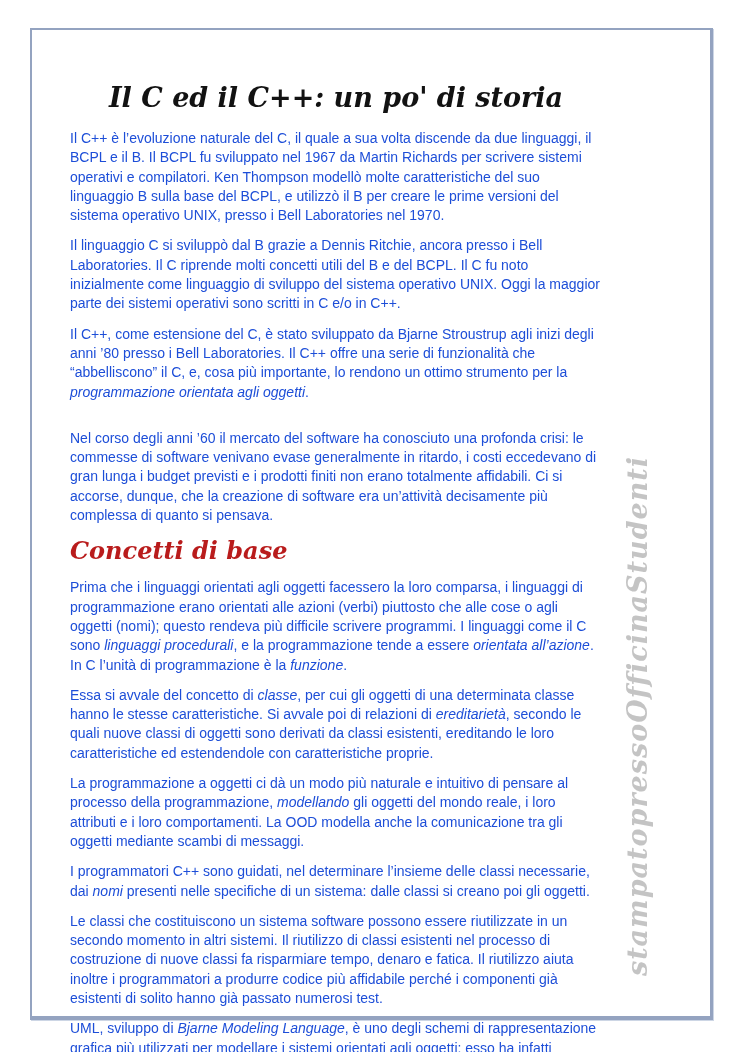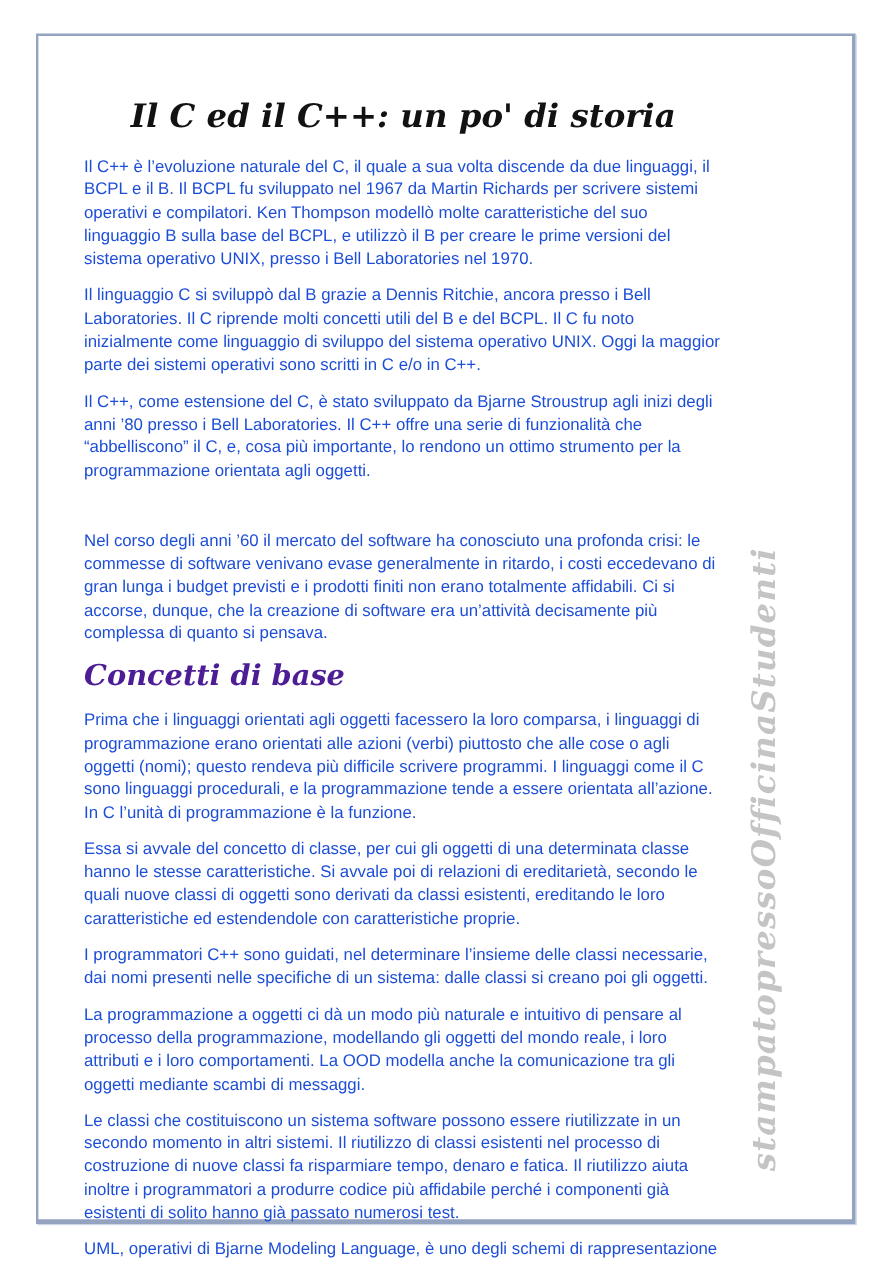--- a/index.html
+++ b/index.html
@@ -69,31 +69,32 @@
     font-size: 27px;
     color: #121212;
   }
   .doc-body p {
     margin: 0 0 11px 0;
     font-size: 14px;
     line-height: 19.3px;
     color: #1d4ed8;
   }
   .doc-body p.gap-before {
-    margin-top: 39px;
+    margin-top: 27px;
   }
   .doc-body h2 {
     margin: 7px 0 13px 0;
     font-family: "DejaVu Serif", serif;
     font-style: italic;
     font-weight: bold;
     font-size: 24px;
-    color: #4c1d95;
+    color: #b91c1c;
   }
   .doc-body span.it {
+    font-style: italic;
   }
 </style>
 </head>
 <body>
 
 <div class="sheet">
   <div class="page-border"></div>
 
   <div class="watermark">
     <div class="wm-text">stampatopressoOfficinaStudenti</div>
@@ -102,19 +103,19 @@
   <div class="content">
     <h1 class="doc-title">Il C ed il C++: un po' di storia</h1>
     <div class="doc-body">
         <p><span>Il C++ è l’evoluzione naturale del C, il quale a sua volta discende da due linguaggi, il BCPL e il B. Il BCPL fu sviluppato nel 1967 da Martin Richards per scrivere sistemi operativi e compilatori. Ken Thompson modellò molte caratteristiche del suo linguaggio B sulla base del BCPL, e utilizzò il B per creare le prime versioni del sistema operativo UNIX, presso i Bell Laboratories nel 1970.</span></p>
         <p><span>Il linguaggio C si sviluppò dal B grazie a Dennis Ritchie, ancora presso i Bell Laboratories. Il C riprende molti concetti utili del B e del BCPL. Il C fu noto inizialmente come linguaggio di sviluppo del sistema operativo UNIX. Oggi la maggior parte dei sistemi operativi sono scritti in C e/o in C++.</span></p>
         <p><span>Il C++, come estensione del C, è stato sviluppato da Bjarne Stroustrup agli inizi degli anni ’80 presso i Bell Laboratories. Il C++ offre una serie di funzionalità che “abbelliscono” il C, e, cosa più importante, lo rendono un ottimo strumento per la </span><span class="it">programmazione orientata agli oggetti</span><span>.</span></p>
         <p class="gap-before"><span>Nel corso degli anni ’60 il mercato del software ha conosciuto una profonda crisi: le commesse di software venivano evase generalmente in ritardo, i costi eccedevano di gran lunga i budget previsti e i prodotti finiti non erano totalmente affidabili. Ci si accorse, dunque, che la creazione di software era un’attività decisamente più complessa di quanto si pensava.</span></p>
         <h2>Concetti di base</h2>
         <p><span>Prima che i linguaggi orientati agli oggetti facessero la loro comparsa, i linguaggi di programmazione erano orientati alle azioni (verbi) piuttosto che alle cose o agli oggetti (nomi); questo rendeva più difficile scrivere programmi. I linguaggi come il C sono </span><span class="it">linguaggi procedurali</span><span>, e la programmazione tende a essere </span><span class="it">orientata all’azione</span><span>. In C l’unità di programmazione è la </span><span class="it">funzione</span><span>.</span></p>
         <p><span>Essa si avvale del concetto di </span><span class="it">classe</span><span>, per cui gli oggetti di una determinata classe hanno le stesse caratteristiche. Si avvale poi di relazioni di </span><span class="it">ereditarietà</span><span>, secondo le quali nuove classi di oggetti sono derivati da classi esistenti, ereditando le loro caratteristiche ed estendendole con caratteristiche proprie.</span></p>
+        <p><span>La programmazione a oggetti ci dà un modo più naturale e intuitivo di pensare al processo della programmazione, </span><span class="it">modellando</span><span> gli oggetti del mondo reale, i loro attributi e i loro comportamenti. La OOD modella anche la comunicazione tra gli oggetti mediante scambi di messaggi.</span></p>
         <p><span>I programmatori C++ sono guidati, nel determinare l’insieme delle classi necessarie, dai </span><span class="it">nomi</span><span> presenti nelle specifiche di un sistema: dalle classi si creano poi gli oggetti.</span></p>
-        <p><span>La programmazione a oggetti ci dà un modo più naturale e intuitivo di pensare al processo della programmazione, </span><span class="it">modellando</span><span> gli oggetti del mondo reale, i loro attributi e i loro comportamenti. La OOD modella anche la comunicazione tra gli oggetti mediante scambi di messaggi.</span></p>
         <p><span>Le classi che costituiscono un sistema software possono essere riutilizzate in un secondo momento in altri sistemi. Il riutilizzo di classi esistenti nel processo di costruzione di nuove classi fa risparmiare tempo, denaro e fatica. Il riutilizzo aiuta inoltre i programmatori a produrre codice più affidabile perché i componenti già esistenti di solito hanno già passato numerosi test.</span></p>
-        <p><span>UML, operativi di </span><span class="it">Bjarne Modeling Language</span><span>, è uno degli schemi di rappresentazione grafica più utilizzati per modellare i sistemi orientati agli oggetti: esso ha infatti unificato diverse notazioni che esistevano già alla fine degli anni ’80.</span></p>
+        <p><span>UML, sviluppo di </span><span class="it">Bjarne Modeling Language</span><span>, è uno degli schemi di rappresentazione grafica più utilizzati per modellare i sistemi orientati agli oggetti: esso ha infatti unificato diverse notazioni che esistevano già alla fine degli anni ’80.</span></p>
       </div>
   </div>
 </div>
 
 </body></html>

